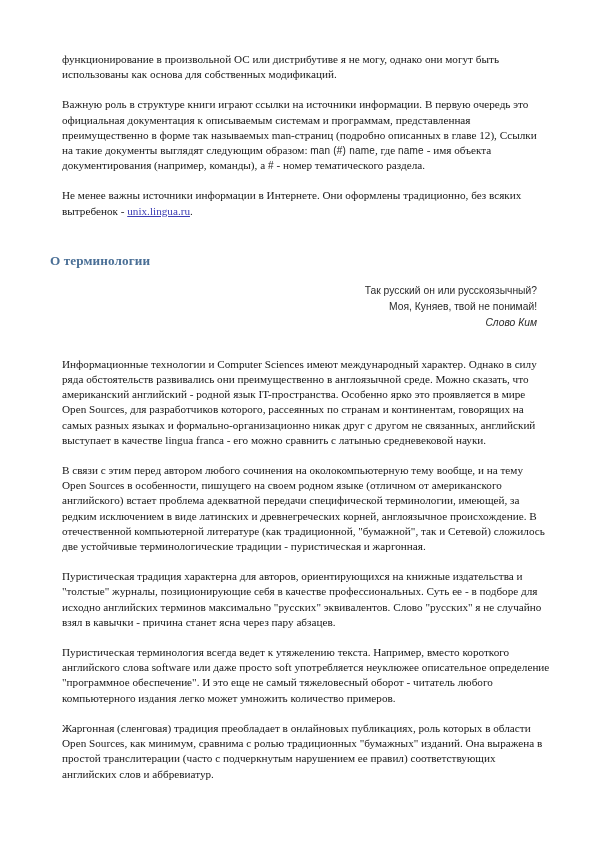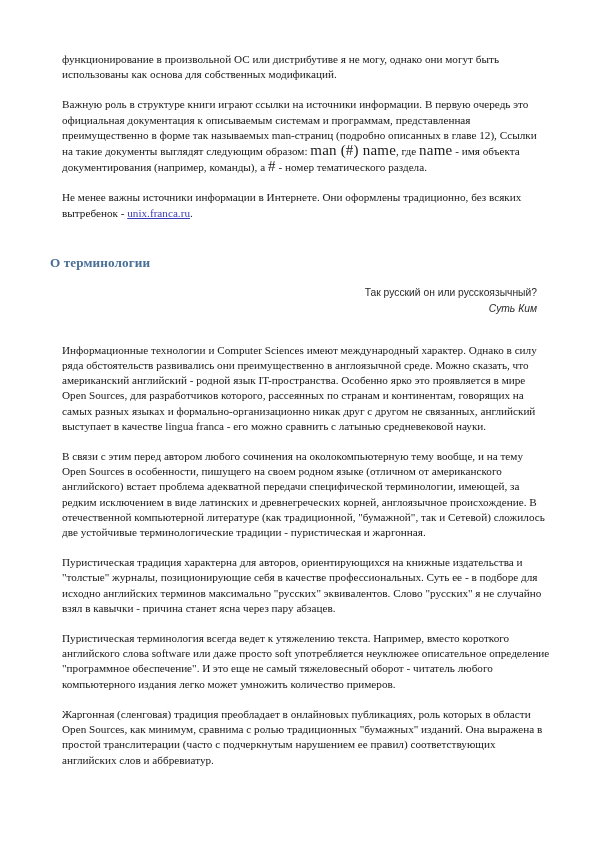--- a/index.html
+++ b/index.html
@@ -30,22 +30,22 @@
     font-size: 11.2px;
     line-height: 15.2px;
     text-align: left;
     margin: 0 0 15px 12px;
     color: #161616;
   }
   p.body-par:last-child {
     margin-bottom: 0;
   }
   .mono {
-    font-family: Liberation Serif, serif;
-    font-size: 15px;
+    font-family: Liberation Sans, sans-serif;
+    font-size: 10px;
     letter-spacing: 0.2px;
     color: #1a1a1a;
   }
   a.doc-link {
     color: #3b3bb3;
     text-decoration: underline;
   }
   h2.section-heading {
     font-family: "Liberation Serif", "DejaVu Serif", serif;
     font-size: 13.2px;
@@ -74,28 +74,29 @@
 </head>
 <body>
 
 <div class="page">
   <div class="content">
 
     <p class="body-par"><span>функционирование в произвольной ОС или дистрибутиве я не могу, однако они могут быть использованы как основа для собственных модификаций.</span></p>
 
     <p class="body-par"><span>Важную роль в структуре книги играют ссылки на источники информации. В первую очередь это официальная документация к описываемым системам и программам, представленная преимущественно в форме так называемых man-страниц (подробно описанных в главе 12), Ссылки на такие документы выглядят следующим образом: </span><span class="mono">man (#) name</span><span>, где </span><span class="mono">name</span><span> - имя объекта документирования (например, команды), а </span><span class="mono">#</span><span> - номер тематического раздела.</span></p>
 
-    <p class="body-par"><span>Не менее важны источники информации в Интернете. Они оформлены традиционно, без всяких вытребенок - </span><a class="doc-link" href="#">unix.franca.ru</a><span>.</span></p>
+    <p class="body-par"><span>Не менее важны источники информации в Интернете. Они оформлены традиционно, без всяких вытребенок - </span><a class="doc-link" href="#">unix.lingua.ru</a><span>.</span></p>
 
 
     <h2 class="section-heading">О терминологии</h2>
 
     <div class="epigraph">
       <span class="line">Так русский он или русскоязычный?</span>
-      <span class="attribution">Суть Ким</span>
+      <span class="line">Моя, Куняев, твой не понимай!</span>
+      <span class="attribution">Слово Ким</span>
     </div>
 
     <p class="body-par"><span>Информационные технологии и Computer Sciences имеют международный характер. Однако в силу ряда обстоятельств развивались они преимущественно в англоязычной среде. Можно сказать, что американский английский - родной язык IT-пространства. Особенно ярко это проявляется в мире Open Sources, для разработчиков которого, рассеянных по странам и континентам, говорящих на самых разных языках и формально-организационно никак друг с другом не связанных, английский выступает в качестве lingua franca - его можно сравнить с латынью средневековой науки.</span></p>
 
     <p class="body-par"><span>В связи с этим перед автором любого сочинения на околокомпьютерную тему вообще, и на тему Open Sources в особенности, пишущего на своем родном языке (отличном от американского английского) встает проблема адекватной передачи специфической терминологии, имеющей, за редким исключением в виде латинских и древнегреческих корней, англоязычное происхождение. В отечественной компьютерной литературе (как традиционной, "бумажной", так и Сетевой) сложилось две устойчивые терминологические традиции - пуристическая и жаргонная.</span></p>
 
     <p class="body-par"><span>Пуристическая традиция характерна для авторов, ориентирующихся на книжные издательства и "толстые" журналы, позиционирующие себя в качестве профессиональных. Суть ее - в подборе для исходно английских терминов максимально "русских" эквивалентов. Слово "русских" я не случайно взял в кавычки - причина станет ясна через пару абзацев.</span></p>
 
     <p class="body-par"><span>Пуристическая терминология всегда ведет к утяжелению текста. Например, вместо короткого английского слова software или даже просто soft употребляется неуклюжее описательное определение "программное обеспечение". И это еще не самый тяжеловесный оборот - читатель любого компьютерного издания легко может умножить количество примеров.</span></p>
 

